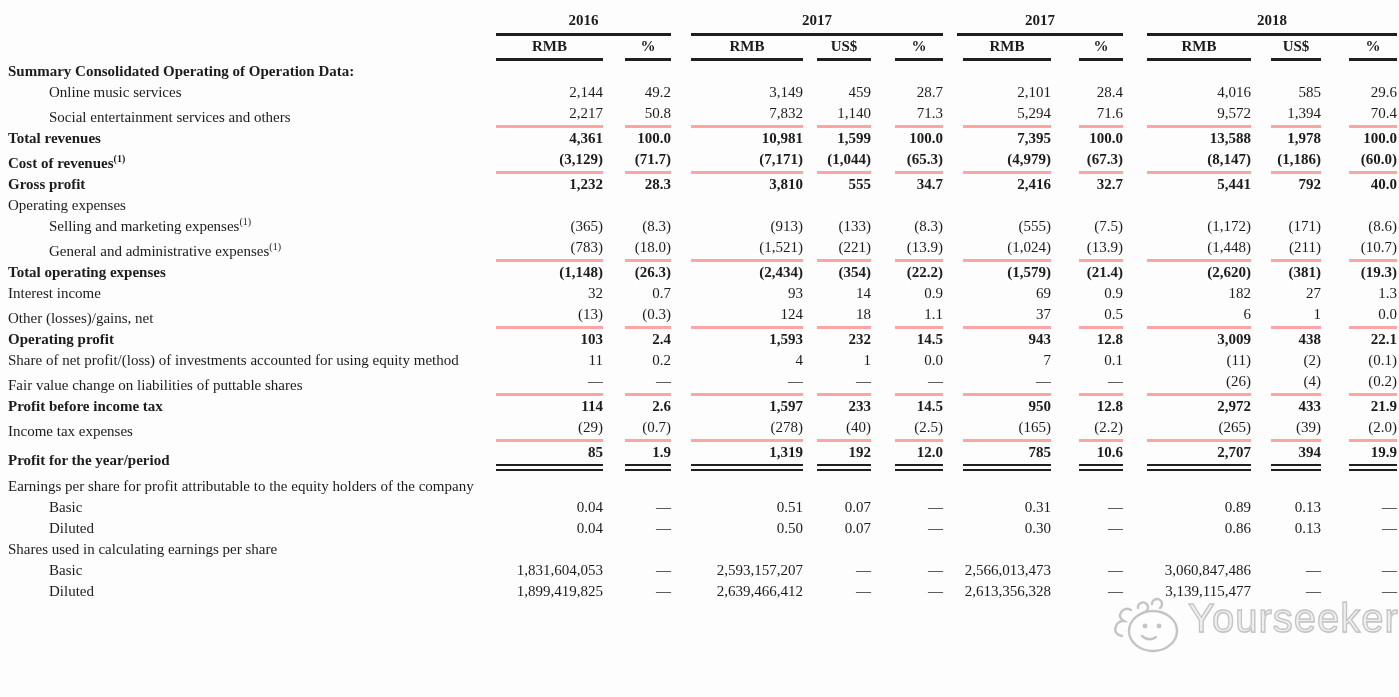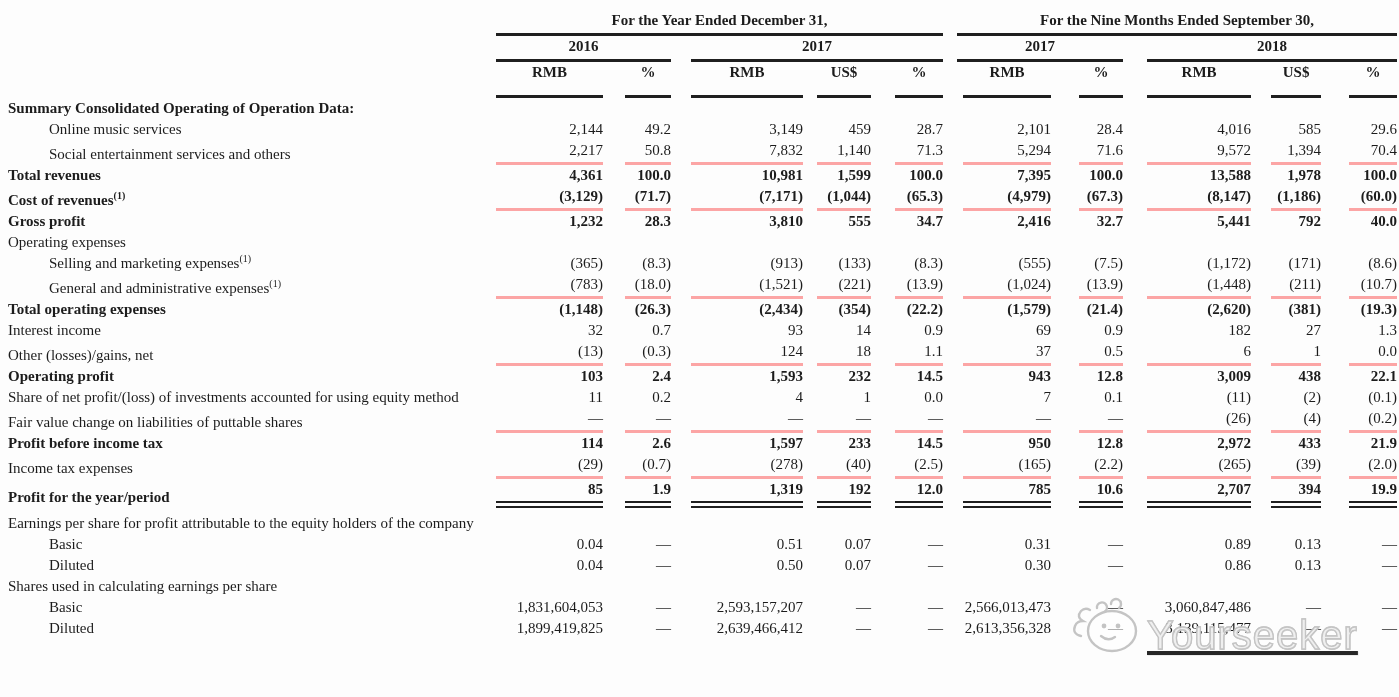--- a/index.html
+++ b/index.html
@@ -18,29 +18,29 @@
   th .num{text-align:center;font-weight:700;}
   .c1{padding-left:6px;} .c2{padding-left:22px;} .c3{padding-left:20px;}
   .c4{padding-left:14px;} .c5{padding-left:24px;} .c6{padding-left:20px;}
   .c7{padding-left:28px;} .c8{padding-left:24px;} .c9{padding-left:20px;}
   .c10{padding-left:28px;}
   
   th{font-weight:700;}
   th.g1{padding-left:6px;} th.g2{padding-left:14px;}
   th.y1{padding-left:6px;} th.y2{padding-left:20px;} th.y3{padding-left:14px;} th.y4{padding-left:24px;}
   th .rule{border-bottom:3px solid #1f1f1f;padding-bottom:2px;}
-  tr.collabels th .rule{padding-bottom:12px;}
+  tr.collabels th .rule{padding-bottom:1px;}
   tr.units td{text-align:center;font-weight:700;font-size:15px;line-height:18px;padding-top:2px;}
   
   tr.bold td{font-weight:700;}
   tr.u-single td .num{border-bottom:3px solid #fca5a5;padding-bottom:1px;}
   tr.u-double td .num{border-bottom:7px double #1f1f1f;padding-bottom:1px;}
   tr.gap-before td{padding-top:5px;}
   
-  #watermark{position:absolute;left:1067px;top:596px;display:flex;align-items:flex-end;opacity:.95;pointer-events:none;text-decoration:underline;}
+  #watermark{position:absolute;left:1108px;top:596px;display:flex;align-items:flex-start;opacity:.95;pointer-events:none;}
   #watermark svg{flex:0 0 auto;}
   .wm-text{font-family:"Liberation Sans",sans-serif;font-size:40px;letter-spacing:1px;
     color:#efefef;-webkit-text-stroke:1.3px #c2c2c2;
     text-shadow:0.5px 0.5px 0 #d9d9d9;}
 </style>
 </head>
 <body>
 
 <div id="sheet">
   <table>
@@ -51,29 +51,20 @@
       <col style="width:132px">
         <col style="width:68px">
         <col style="width:72px">
       <col style="width:108px">
         <col style="width:72px">
         <col style="width:128px">
       <col style="width:70px">
         <col style="width:76px">
     </colgroup>
     <thead>
-      <tr>
-        <th></th>
-        <th class="g1" colspan="5">
-          <div class="num rule">For the Year Ended December 31,</div>
-        </th>
-        <th class="g2" colspan="5">
-          <div class="num rule">For the Nine Months Ended September 30,</div>
-        </th>
-      </tr>
       <tr>
         <th></th>
         <th class="y1" colspan="2">
           <div class="num rule">2016</div>
         </th>
         <th class="y2" colspan="3">
           <div class="num rule">2017</div>
         </th>
         <th class="y3" colspan="2">
           <div class="num rule">2017</div>

